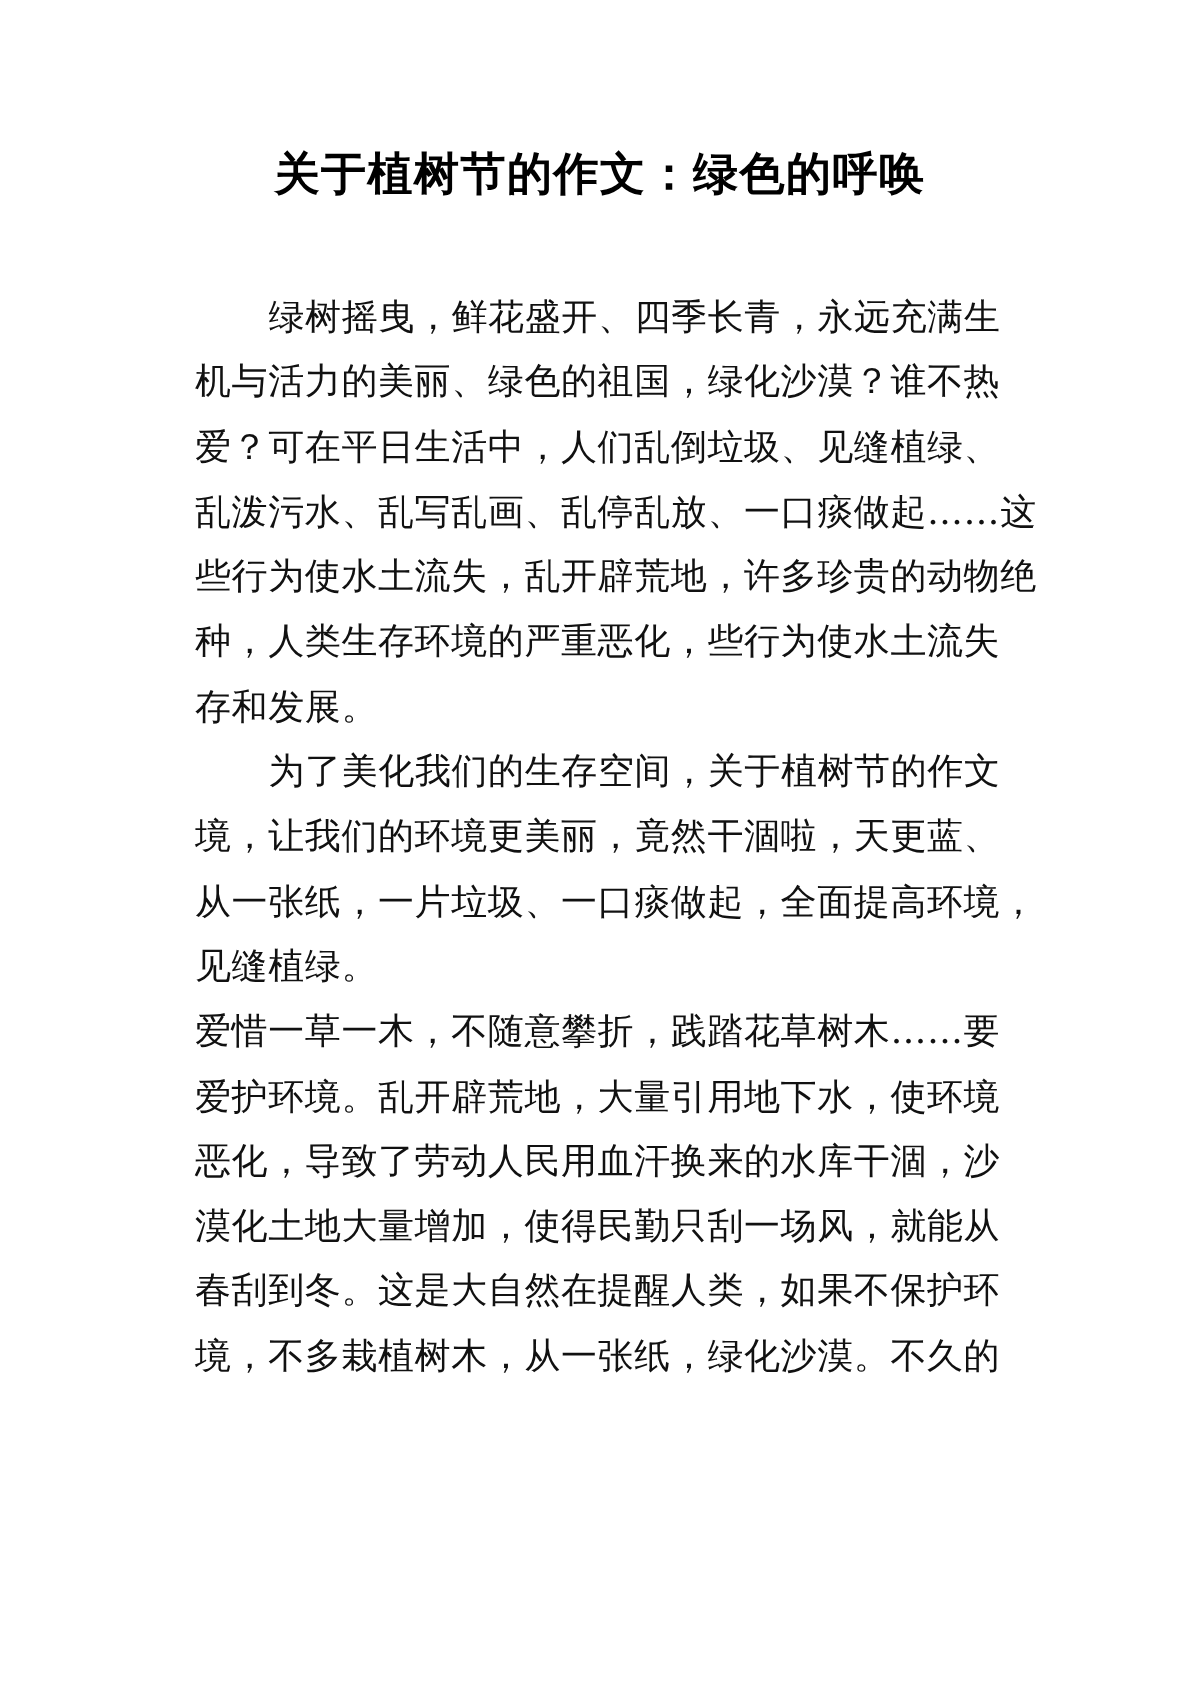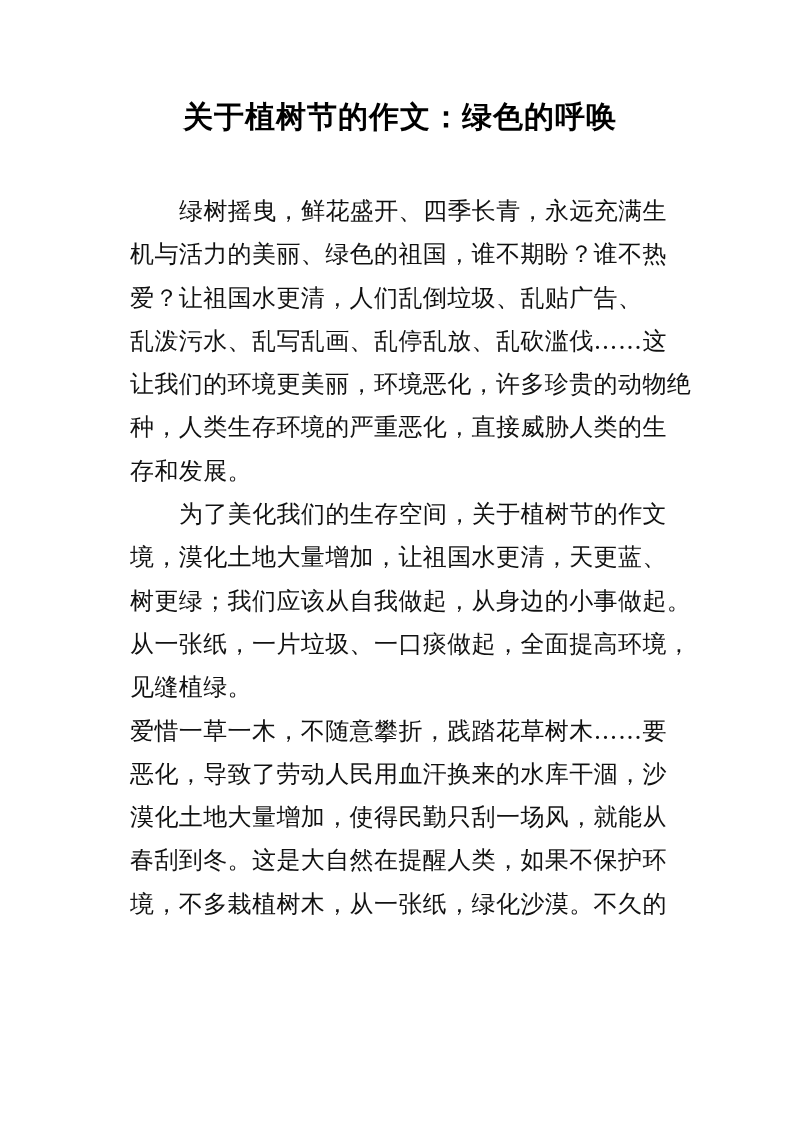--- a/index.html
+++ b/index.html
@@ -56,35 +56,35 @@
   </style>
 </head>
 <body>
 
 <div class="page">
   <div class="title">关于植树节的作文：绿色的呼唤</div>
 
   <div class="body">
     <div>
       <div class="line indent">绿树摇曳，鲜花盛开、四季长青，永远充满生</div>
-      <div class="line">机与活力的美丽、绿色的祖国，谁不期盼？谁不热</div>
-      <div class="line">爱？让祖国水更清，人们乱倒垃圾、乱贴广告、</div>
-      <div class="line">乱泼污水、乱写乱画、乱停乱放、乱砍滥伐……这</div>
-      <div class="line">让我们的环境更美丽，环境恶化，许多珍贵的动物绝</div>
-      <div class="line">种，人类生存环境的严重恶化，直接威胁人类的生</div>
+      <div class="line">机与活力的美丽、绿色的祖国，绿化沙漠？谁不热</div>
+      <div class="line">爱？可在平日生活中，人们乱倒垃圾、见缝植绿、</div>
+      <div class="line">乱泼污水、乱写乱画、乱停乱放、一口痰做起……这</div>
+      <div class="line">些行为使水土流失，乱开辟荒地，许多珍贵的动物绝</div>
+      <div class="line">种，人类生存环境的严重恶化，些行为使水土流失</div>
       <div class="line">存和发展。</div>
     </div>
     <div>
       <div class="line indent">为了美化我们的生存空间，关于植树节的作文</div>
-      <div class="line">境，漠化土地大量增加，让祖国水更清，天更蓝、</div>
-      <div class="line">树更绿；我们应该从自我做起，从身边的小事做起。</div>
+      <div class="line">境，让我们的环境更美丽，竟然干涸啦，天更蓝、</div>
       <div class="line">从一张纸，一片垃圾、一口痰做起，全面提高环境，</div>
       <div class="line">见缝植绿。</div>
       <div class="line">爱惜一草一木，不随意攀折，践踏花草树木……要</div>
     </div>
     <div>
+      <div class="line">爱护环境。乱开辟荒地，大量引用地下水，使环境</div>
       <div class="line">恶化，导致了劳动人民用血汗换来的水库干涸，沙</div>
       <div class="line">漠化土地大量增加，使得民勤只刮一场风，就能从</div>
       <div class="line">春刮到冬。这是大自然在提醒人类，如果不保护环</div>
       <div class="line">境，不多栽植树木，从一张纸，绿化沙漠。不久的</div>
     </div>
   </div>
 </div>
 
 </body></html>

